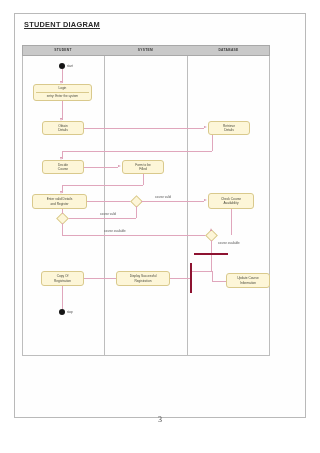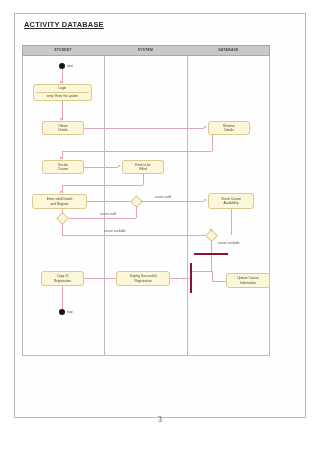--- a/index.html
+++ b/index.html
@@ -175,21 +175,21 @@
     font-size:8px;
     color:#4a4a4a;
     font-family:"Liberation Serif", serif;
   }
 </style>
 </head>
 <body>
 
 <div id="page-sheet"></div>
 
-<div id="doc-title">ACTIVITY DATABASE</div>
+<div id="doc-title">STUDENT DIAGRAM</div>
 
 <div id="diagram">
 
   <div class="lane-header-band"></div>
   <div class="lane-header" style="left:0px;width:82px;">STUDENT</div>
   <div class="lane-header" style="left:82px;width:83px;">SYSTEM</div>
   <div class="lane-header" style="left:165px;width:83px;">DATABASE</div>
 
   <div class="lane-outer" style="left:0px;"></div>
   <div class="lane-sep" style="left:82px;"></div>

